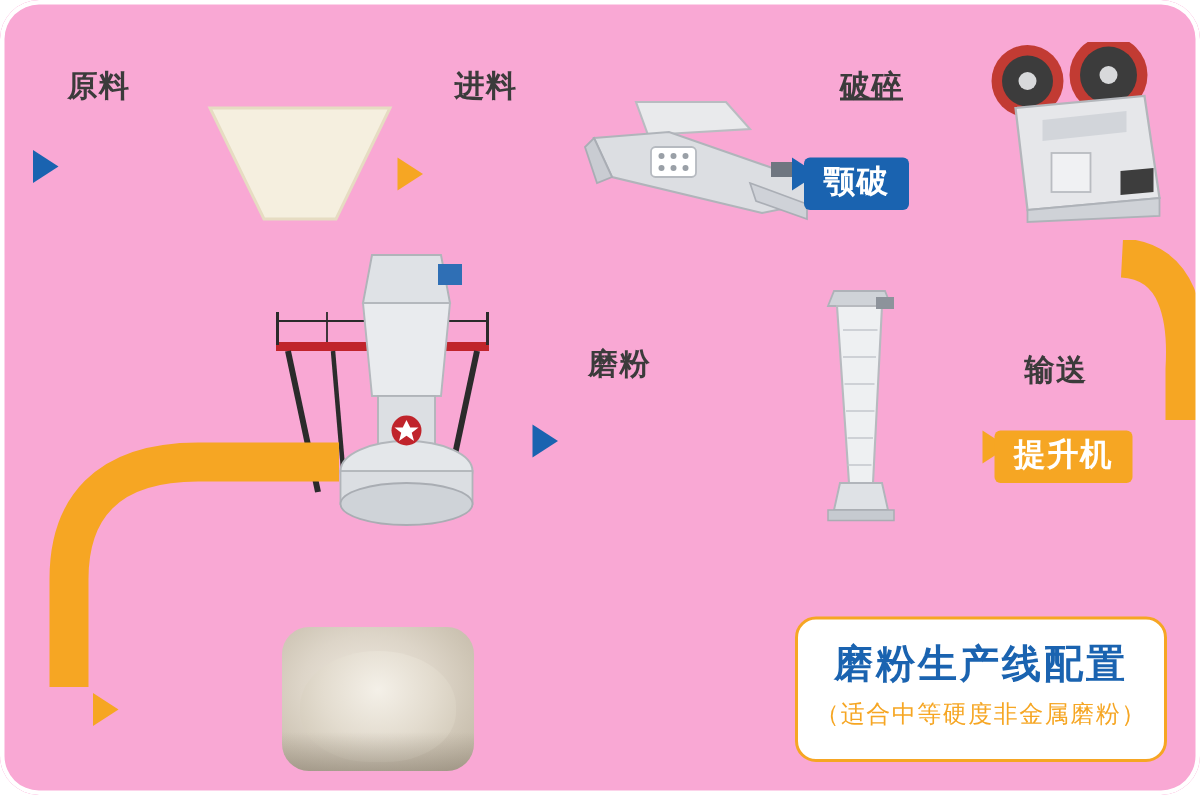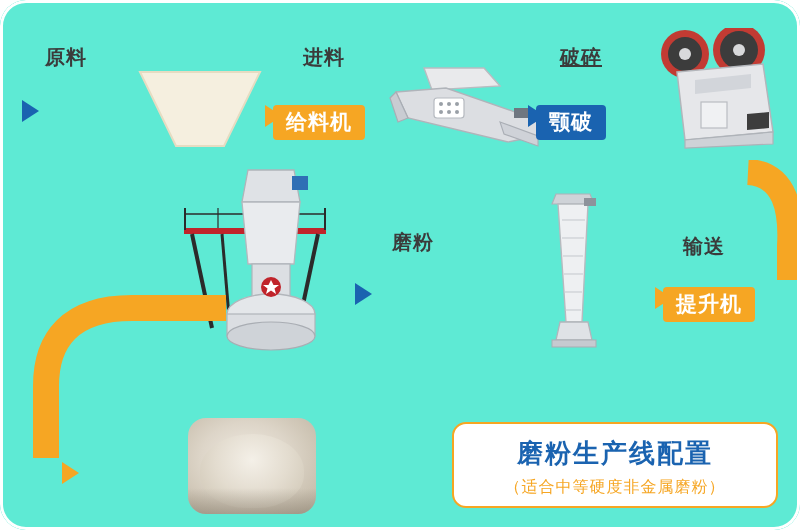--- a/index.html
+++ b/index.html
@@ -3,21 +3,21 @@
 <meta charset="utf-8">
 <style>
   html,body{margin:0;padding:0;}
   body{
     width:800px;height:530px;overflow:hidden;
     font-family:"Liberation Sans","DejaVu Sans",sans-serif;
     background:#ffffff;
   }
   #stage{
     position:relative;width:800px;height:530px;
-    background:#5eead4;
+    background:#f9a8d4;
     border-radius:26px;
     overflow:hidden;
   }
   
   #stage:before{
     content:"";position:absolute;inset:0;
     border-radius:26px;
     box-shadow:inset 0 0 0 3px #ffffff;
     pointer-events:none;z-index:60;
   }
@@ -59,25 +59,25 @@
     border-left:17px solid #f6a623;
   }
 
   
   .curve{position:absolute;z-index:1;}
 
   
   .caption{
     position:absolute;
     right:22px;bottom:22px;
-    width:326px;
+    width:248px;
     background:#ffffff;
     border:2px solid #f6a623;
     border-radius:14px;
-    padding:14px 10px 8px 10px;
+    padding:14px 10px 19px 10px;
     text-align:center;
     box-sizing:border-box;
   }
   .caption .c1{
     color:#1a63b0;
     font-size:26px;
     font-weight:bold;
     letter-spacing:2px;
     line-height:1.2;
   }
@@ -133,21 +133,20 @@
   <div class="arrow-blue" style="left:22px;top:100px;"></div>
 
   <div style="position:absolute;left:138px;top:70px;">
     <svg width="124" height="78" viewBox="0 0 124 78">
       <polygon points="2,2 122,2 86,76 38,76" fill="#f5efdf" stroke="#e6dcc2" stroke-width="2"></polygon>
     </svg>
   </div>
 
   <div class="lbl" style="left:303px;top:44px;">进料</div>
   <div class="arrow-orange" style="left:265px;top:105px;"></div>
-  <div class="tag orange" style="left:273px;top:105px;">给料机</div>
 
   <div style="position:absolute;left:388px;top:62px;">
     <svg width="160" height="90" viewBox="0 0 160 90">
       <polygon points="36,6 96,6 112,24 44,28" fill="#e9eaec" stroke="#b9bcc1" stroke-width="1.4"></polygon>
       <polygon points="8,30 58,26 150,58 150,74 120,80 20,56" fill="#dcdee2" stroke="#b0b4ba" stroke-width="1.4"></polygon>
       <polygon points="8,30 20,56 10,60 2,36" fill="#c9ccd2" stroke="#a9adb4" stroke-width="1.2"></polygon>
       <rect x="46" y="36" width="30" height="20" rx="3" fill="#ffffff" stroke="#b6bac0" stroke-width="1.2"></rect>
       <circle cx="53" cy="42" r="2" fill="#9aa0a7"></circle>
         <circle cx="61" cy="42" r="2" fill="#9aa0a7"></circle>
       <circle cx="69" cy="42" r="2" fill="#9aa0a7"></circle>

